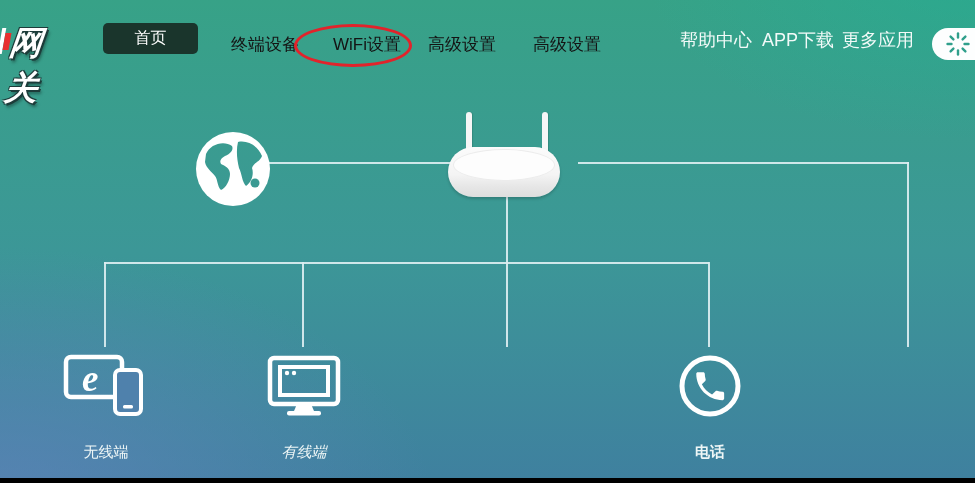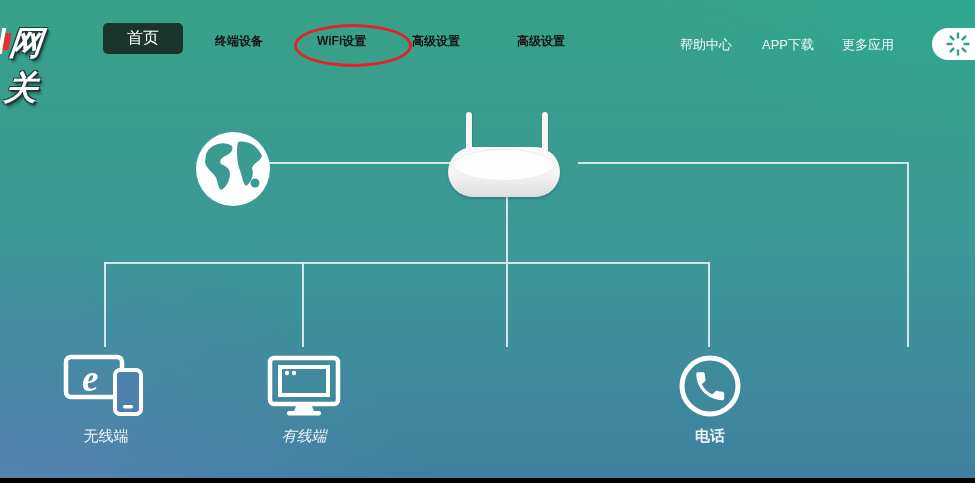--- a/index.html
+++ b/index.html
@@ -17,32 +17,32 @@
   .logo{left:0;top:21px;height:42px;}
   .logo-text{
     position:absolute;left:7px;top:0;font-size:33px;font-weight:900;font-style:italic;
     color:#ffffff;letter-spacing:-1px;transform:skewX(-6deg);
     text-shadow:-1px -1px 0 #1d3c3a,1px -1px 0 #1d3c3a,-1px 1px 0 #1d3c3a,2px 2px 0 #1d3c3a,3px 4px 3px rgba(0,0,0,.35);
   }
   .logo-sliver-white{position:absolute;left:0;top:7px;width:4px;height:26px;background:#fff;transform:skewX(-10deg);}
   .logo-sliver-red{position:absolute;left:4px;top:12px;width:6px;height:17px;background:#e8302f;transform:skewX(-10deg);}
 
   .nav-home{
-    left:103px;top:23px;width:80px;height:31px;background:#1a352c;border-radius:5px;
+    left:103px;top:23px;width:95px;height:31px;background:#1a352c;border-radius:5px;
     color:#fff;font-size:16px;display:flex;align-items:center;justify-content:center;cursor:pointer;
   }
-  .nav-link{top:33px;font-size:12px;font-weight:700;color:#141414;cursor:pointer;white-space:nowrap;}
+  .nav-link{top:33px;font-size:17px;font-weight:400;color:#141414;cursor:pointer;white-space:nowrap;margin-left:16px;}
   .nav-link.l1{left:215px;} .nav-link.l2{left:317px;} .nav-link.l3{left:412px;} .nav-link.l4{left:517px;}
 
   .annotation-ellipse{
     left:294px;top:24px;width:112px;height:37px;border:3px solid #e2232b;border-radius:50%;
     pointer-events:none;
   }
 
-  .nav-rlink{top:36px;font-size:13px;color:#f2faf8;cursor:pointer;white-space:nowrap;}
+  .nav-rlink{top:28px;font-size:18px;color:#f2faf8;cursor:pointer;white-space:nowrap;}
   .nav-rlink.r1{left:680px;} .nav-rlink.r2{left:762px;} .nav-rlink.r3{left:842px;}
 
   .user-pill{
     left:932px;top:28px;width:62px;height:32px;background:#fdfefe;border-radius:16px;
     display:flex;align-items:center;cursor:pointer;
   }
   .user-pill svg{margin-left:13px;}
 
   
   .tline{background:#dceef1;opacity:.92;}
@@ -56,21 +56,21 @@
   .router-top{
     position:absolute;left:5px;top:2px;right:5px;height:30px;border-radius:50%;
     background:#fdfdfd;border:1px solid #ececec;
   }
   .antenna{top:112px;width:6px;height:42px;background:#f6f6f6;border-radius:3px 3px 0 0;box-shadow:1px 0 1px rgba(0,0,0,.12);}
   .antenna.a1{left:466px;} .antenna.a2{left:542px;}
 
   
   .node{position:absolute;top:350px;width:140px;text-align:center;cursor:pointer;}
   .node .iconwrap{height:72px;display:flex;align-items:center;justify-content:center;}
-  .node .lbl{display:block;margin-top:5px;font-size:15px;color:#eef6f6;}
+  .node .lbl{display:block;margin-top:21px;font-size:15px;color:#eef6f6;}
 
   .bottom-bar{left:0;top:478px;width:975px;height:5px;background:#000;}
 </style>
 </head>
 <body>
 
 <div id="screen">
 
   <div class="abs logo">
     <span class="logo-sliver-white"></span>

